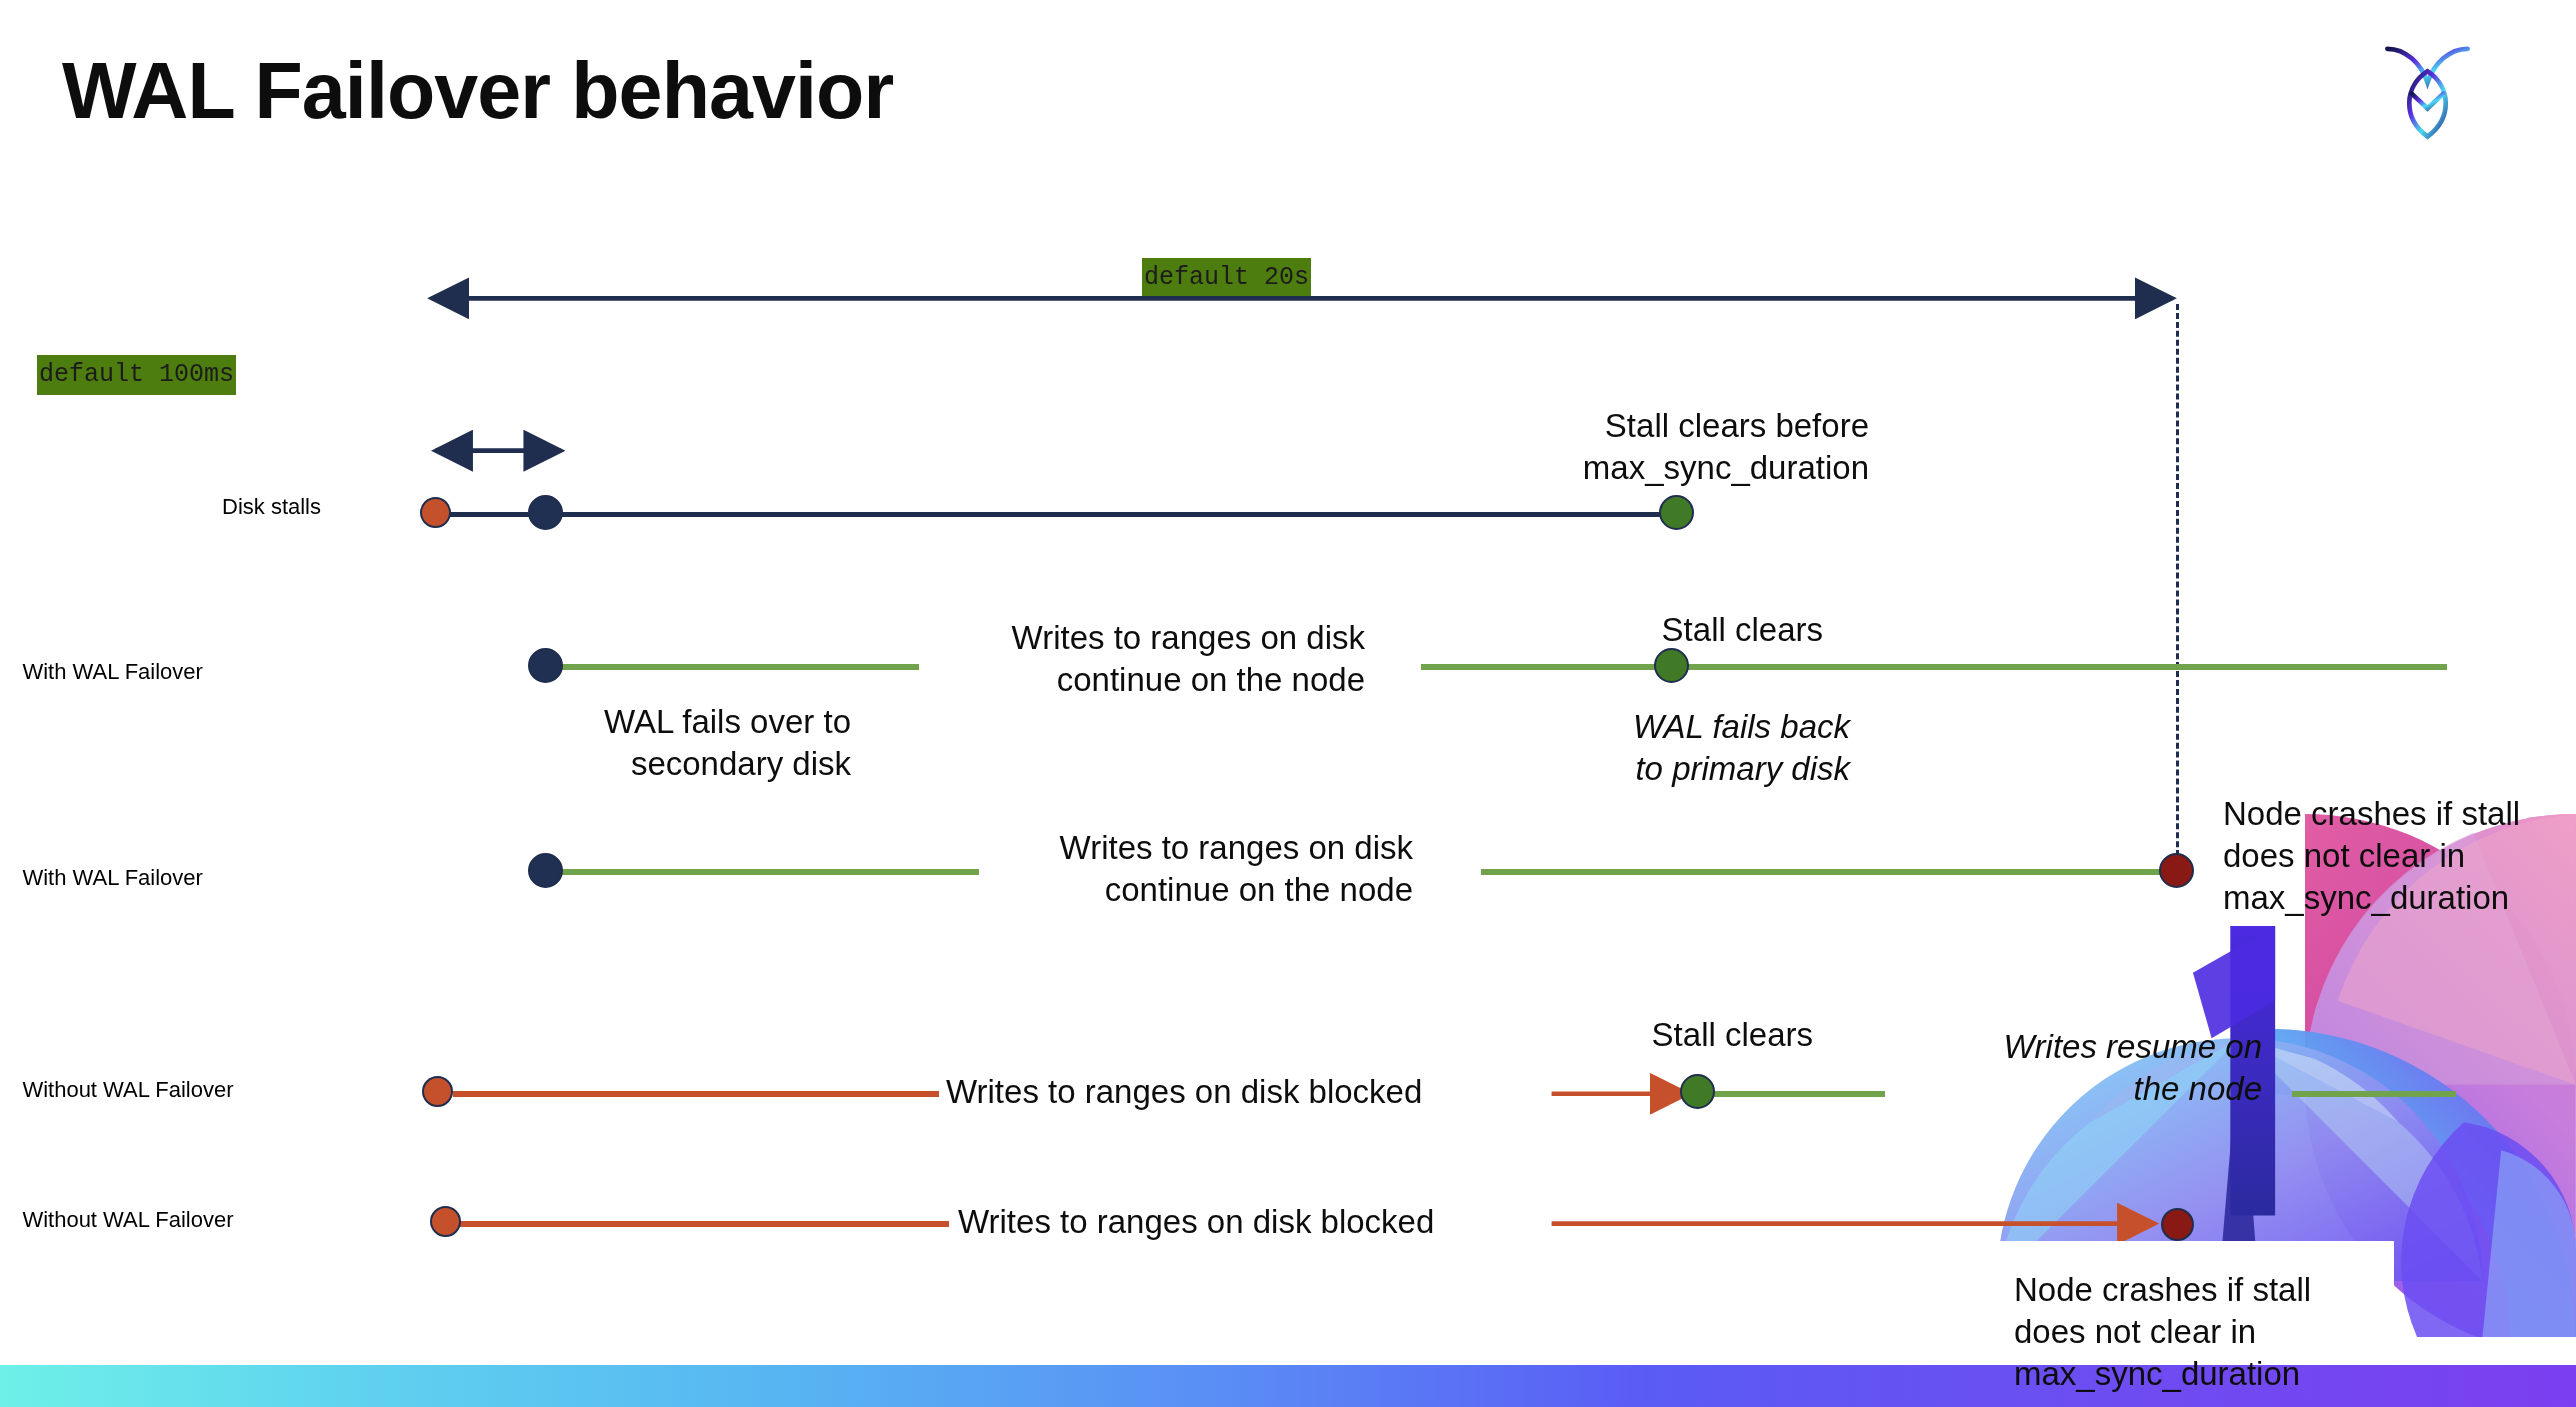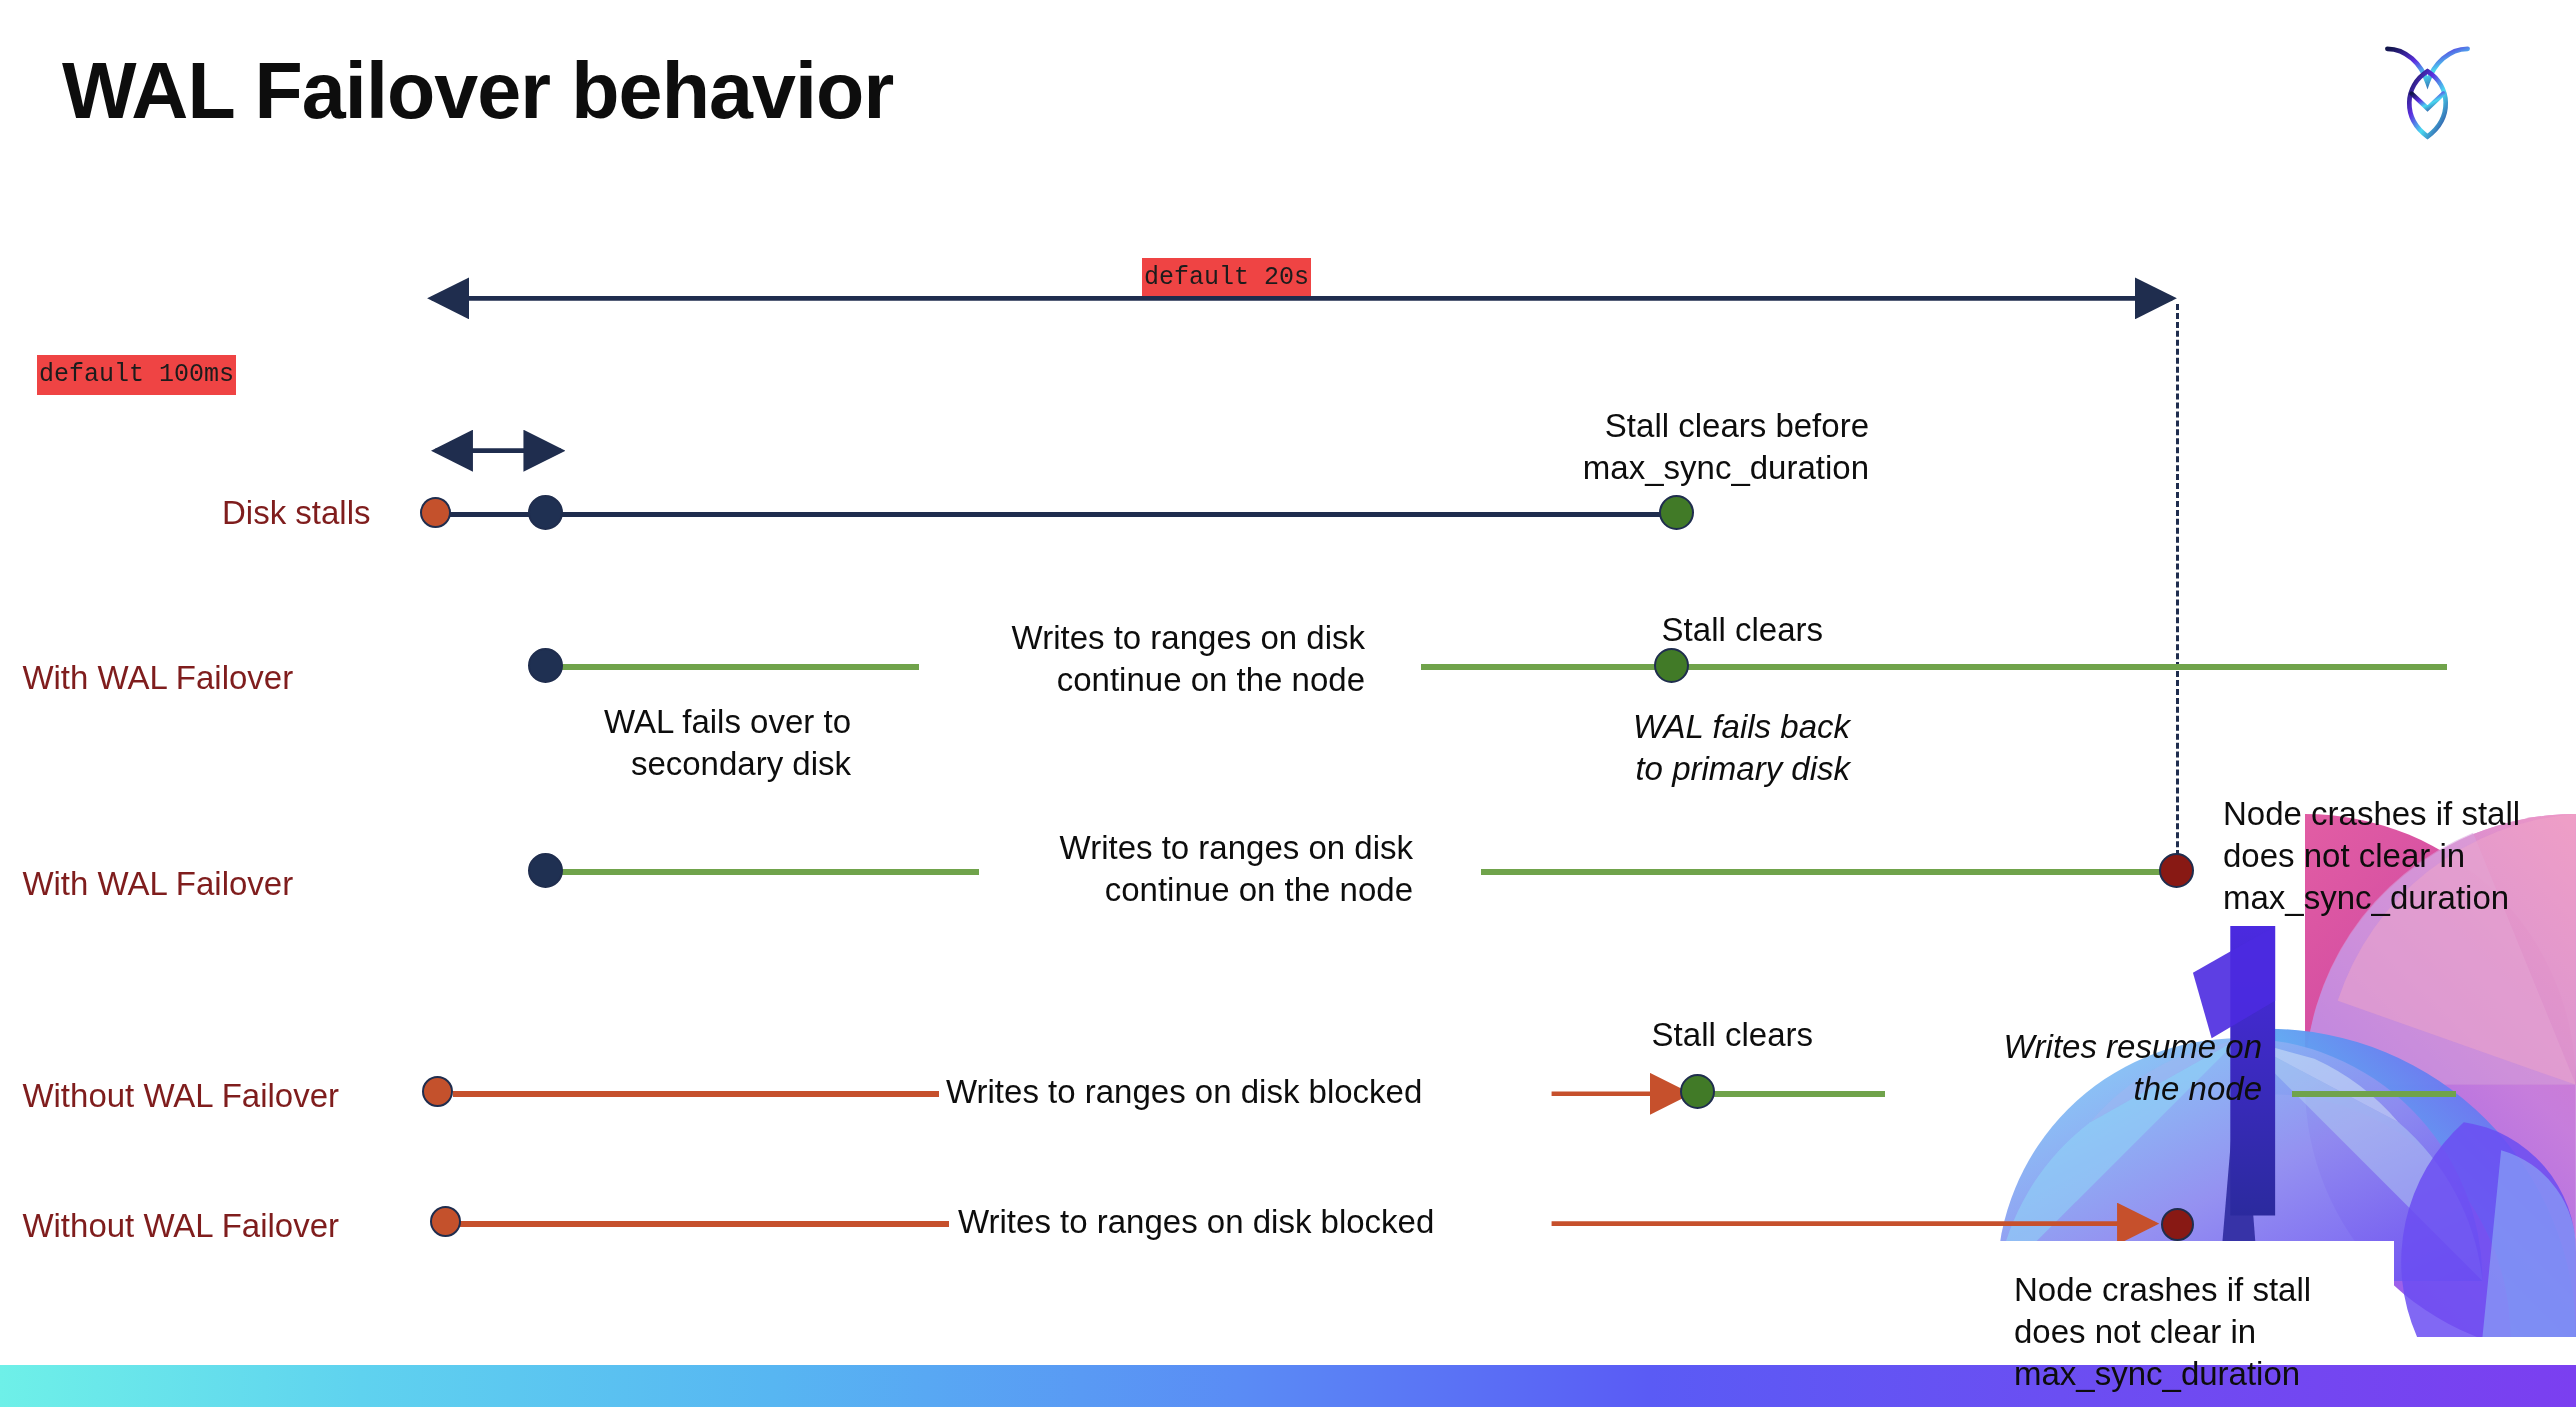--- a/index.html
+++ b/index.html
@@ -40,32 +40,32 @@
   
   .code-label {
     position: absolute;
     font-family: "Liberation Mono", "DejaVu Sans Mono", monospace;
     font-size: 25px;
     line-height: 1.52;
     color: #1c1c1c;
     white-space: nowrap;
   }
   .code-label span {
-    background: #ef4444;
+    background: #4d7c0f;
     padding: 0.9px 1.9px;
     display: inline-block;
   }
 
   
   .row-label {
     position: absolute;
-    font-size: 33px;
+    font-size: 22px;
     line-height: 1.15;
     white-space: nowrap;
-    color: #7f1d1d;
+    color: #000000;
   }
 
   
   .annot {
     position: absolute;
     font-size: 33px;
     line-height: 1.27;
     color: #0d0d0d;
     white-space: pre-line;
   }

